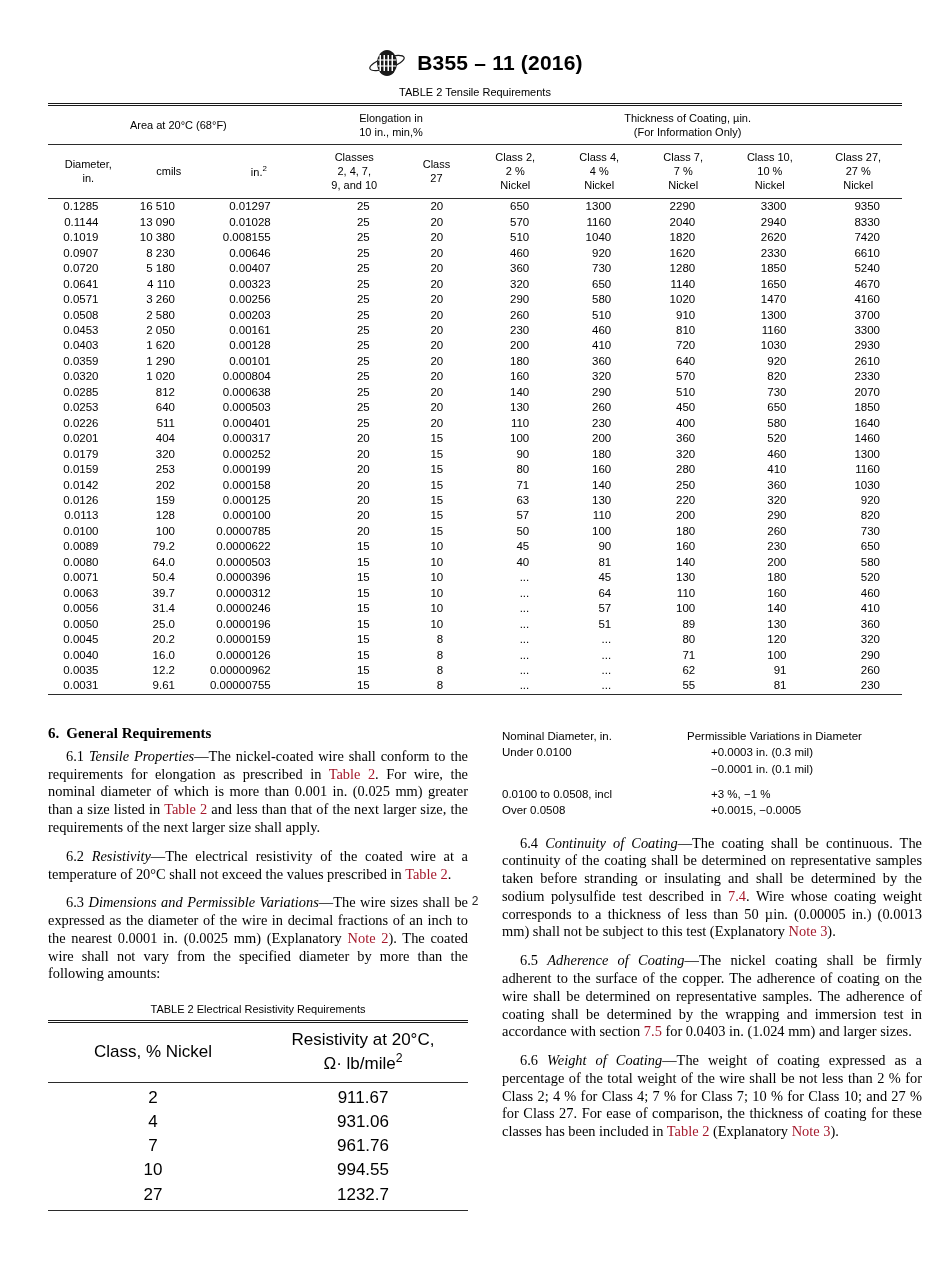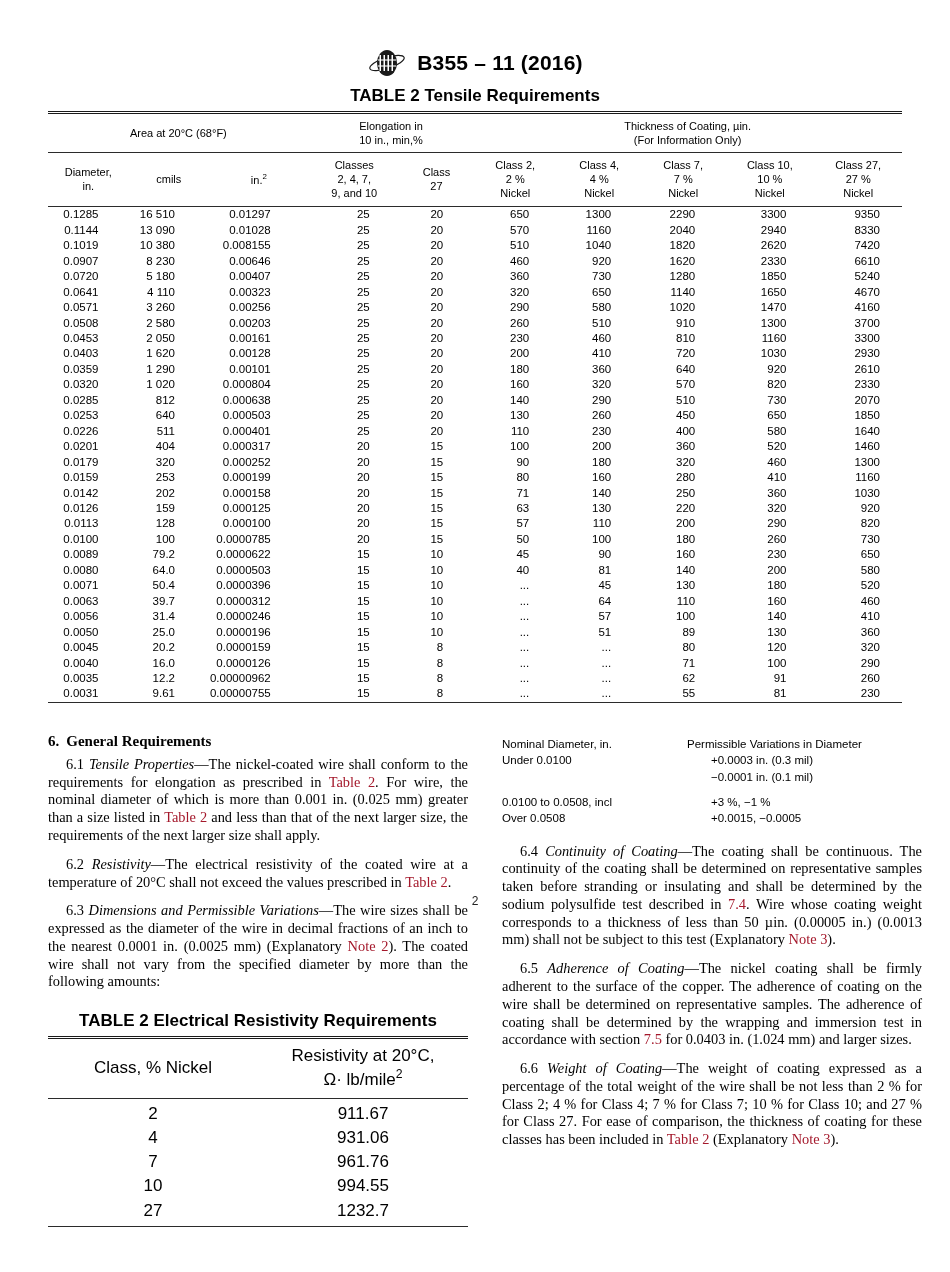--- a/index.html
+++ b/index.html
@@ -43,22 +43,22 @@
     font-family: "Liberation Sans", "DejaVu Sans", sans-serif;
     font-weight: bold;
     font-size: 21px;
     letter-spacing: 0.2px;
     white-space: nowrap;
   }
 
   
   .table-caption {
     font-family: "Liberation Sans", "DejaVu Sans", sans-serif;
-    font-weight: bold;
-    font-size: 17px;
+    font-weight: normal;
+    font-size: 11px;
     text-align: center;
     margin: 0 0 5px 0;
   }
 
   
   .astm-table {
     border-collapse: collapse;
     font-family: "Liberation Sans", "DejaVu Sans", sans-serif;
     font-size: 11px;
     width: 100%;

